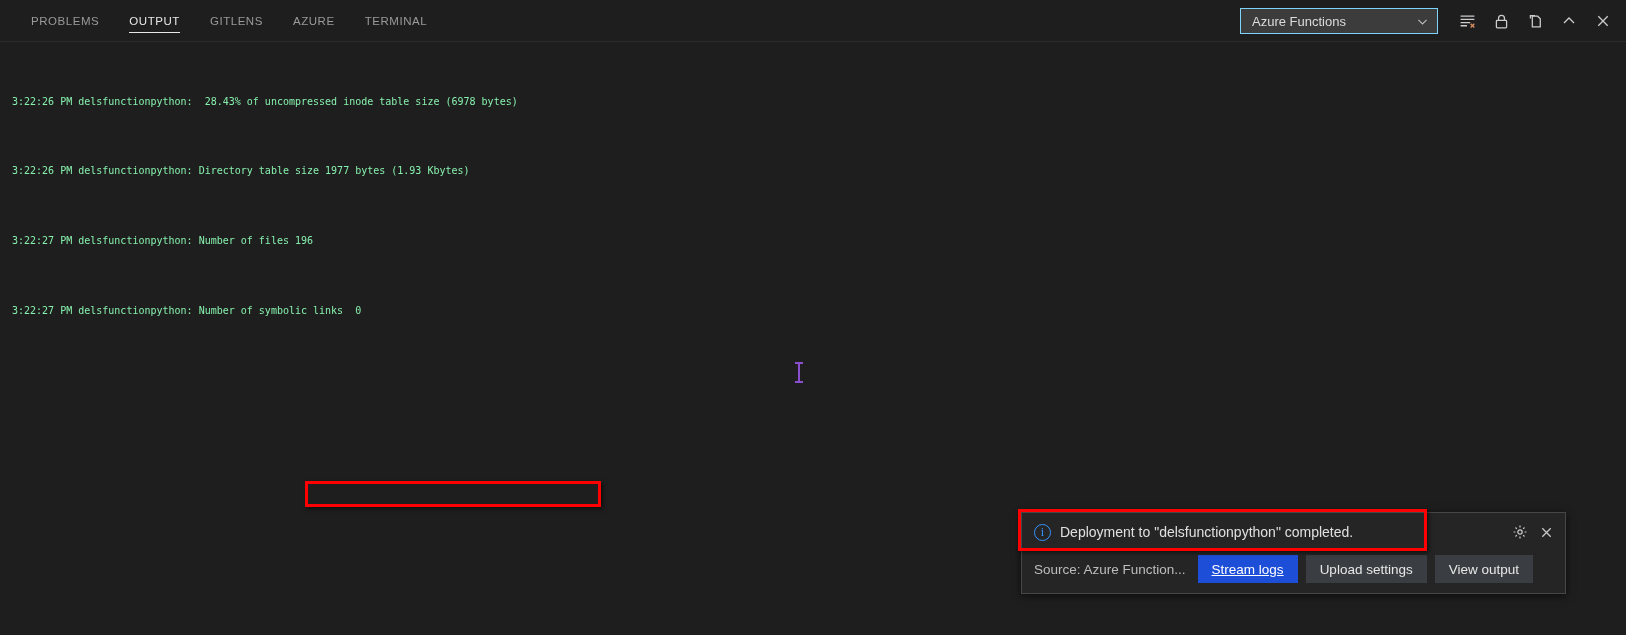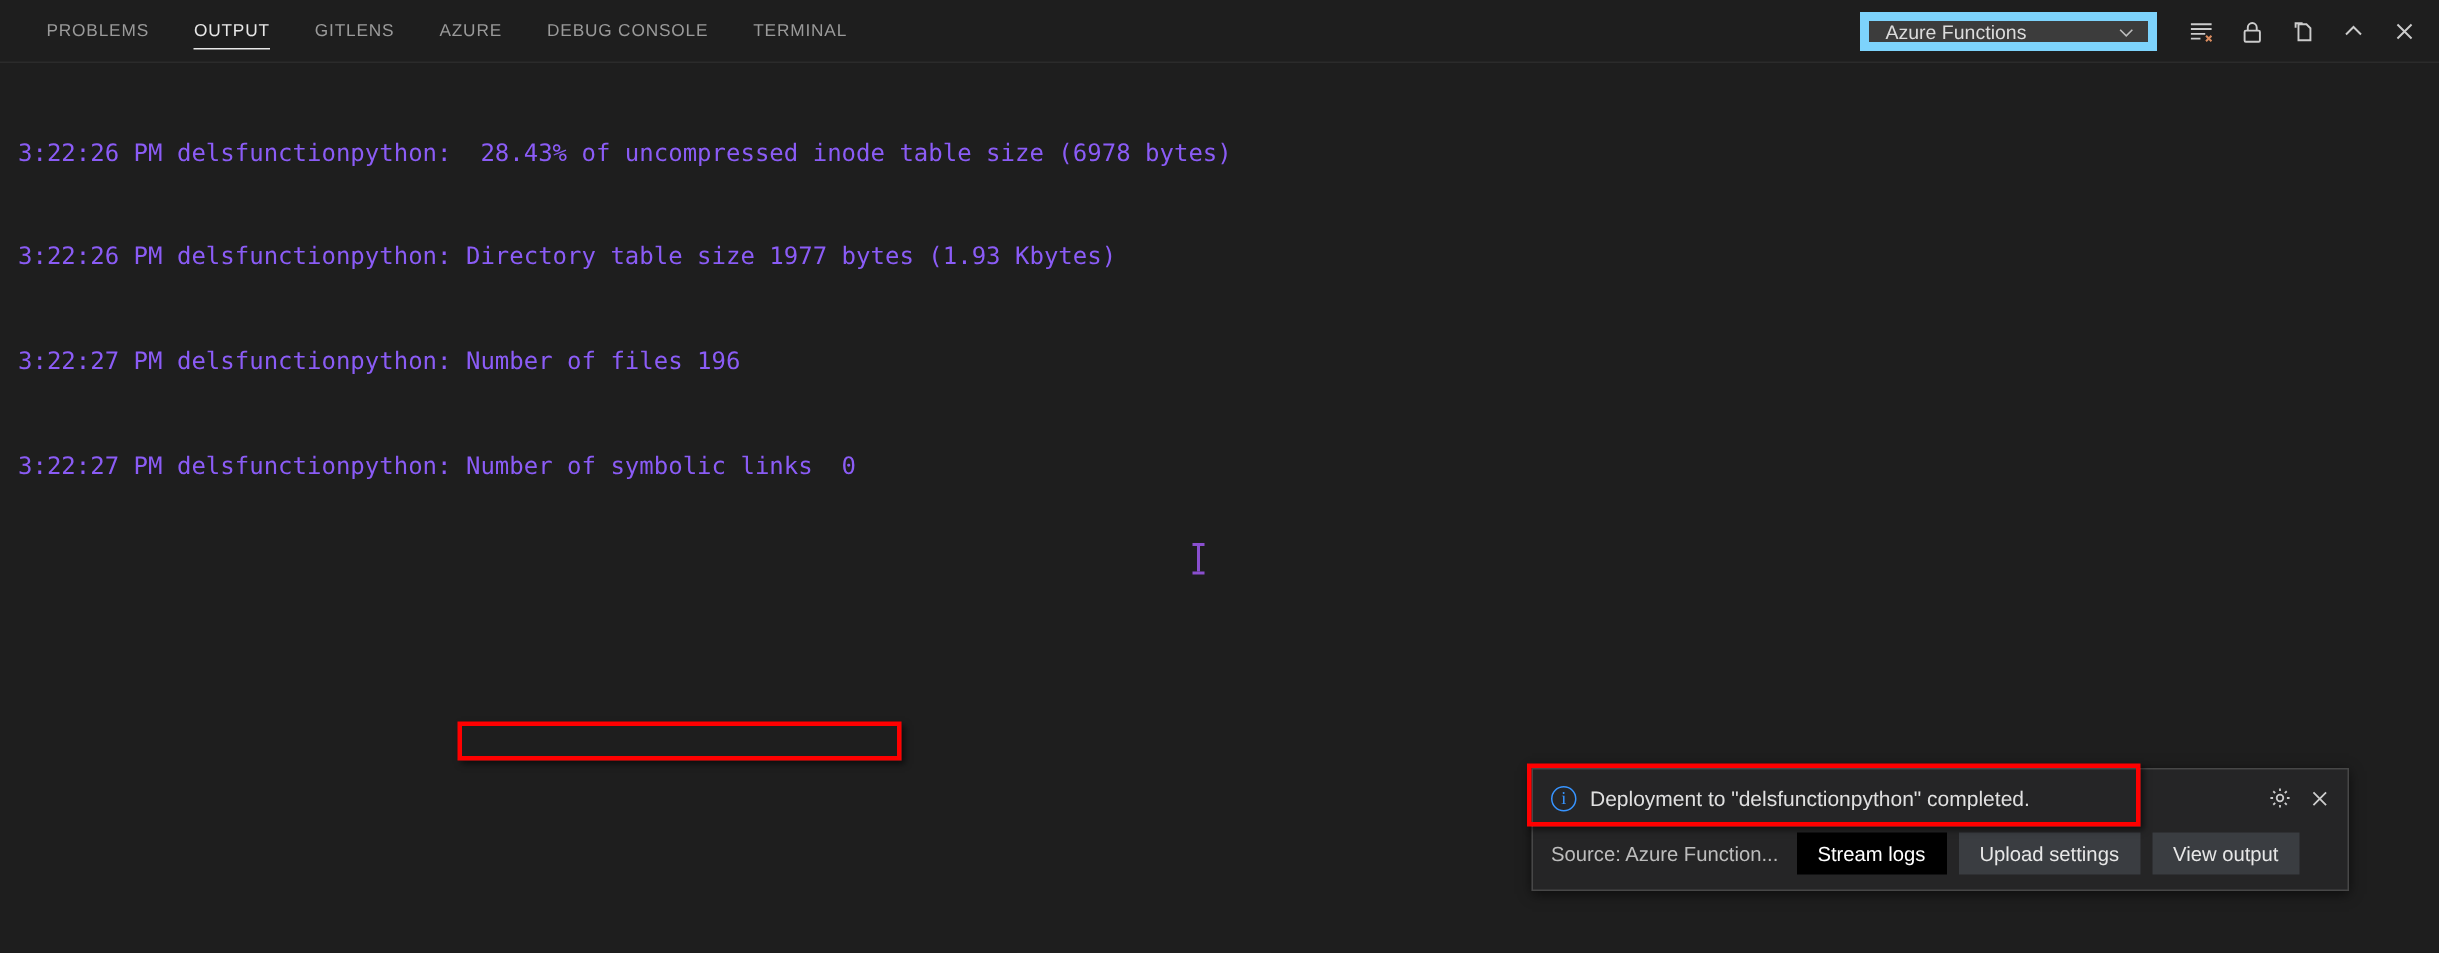--- a/index.html
+++ b/index.html
@@ -64,21 +64,21 @@
     top: 0;
     height: 42px;
     display: flex;
     align-items: center;
     gap: 0px;
   }
   .output-select {
     width: 198px;
     height: 26px;
     background: #3c3c3c;
-    border: 6px solid #7dd3fc;
+    border: 1px solid #7dd3fc;
     color: #dcdcdc;
     font-size: 13px;
     display: flex;
     align-items: center;
     padding: 0 8px 0 11px;
     justify-content: space-between;
     cursor: pointer;
     margin-right: 12px;
   }
   .output-select .chev { opacity: 0.9; display:flex; }
@@ -93,23 +93,23 @@
 
   
   .log {
     position: absolute;
     top: 42px; left: 0;
     width: 1626px;
     height: 593px;
     background: #1e1e1e;
     padding: 1px 0 16px 12px;
     font-family: "DejaVu Sans Mono", "Liberation Mono", monospace;
-    font-size: 16px;
+    font-size: 10px;
     line-height: 23.3px;
-    color: #8b5cf6;
+    color: #86efac;
     white-space: pre;
     overflow: hidden;
   }
   .log-line { height: 23.3px; white-space: pre; }
 
   
   .ibeam {
     position: absolute;
     left: 795px;
     top: 362px;
@@ -204,43 +204,40 @@
     color: #e7e7e7;
     font-size: 13.5px;
     display: flex;
     align-items: center;
     justify-content: center;
     cursor: pointer;
     white-space: nowrap;
     border: none;
     font-family: "Liberation Sans", sans-serif;
   }
-  .toast-btn.primary { background: #000000; color: #ffffff; }
+  .toast-btn.primary { background: #1d4ed8; color: #ffffff; text-decoration: underline; }
 </style>
 </head>
 <body>
 
 <div id="app">
 
   <div class="panel-header">
     <div class="tabs">
       <div class="tab">
           <span>PROBLEMS</span>
         </div>
       <div class="tab active">
           <span>OUTPUT</span>
         </div>
       <div class="tab">
           <span>GITLENS</span>
         </div>
       <div class="tab">
           <span>AZURE</span>
-        </div>
-      <div class="tab">
-          <span>DEBUG CONSOLE</span>
         </div>
       <div class="tab">
           <span>TERMINAL</span>
         </div>
     </div>
 
     <div class="header-right">
       <div class="output-select">
         <span>Azure Functions</span>
         <span class="chev">

